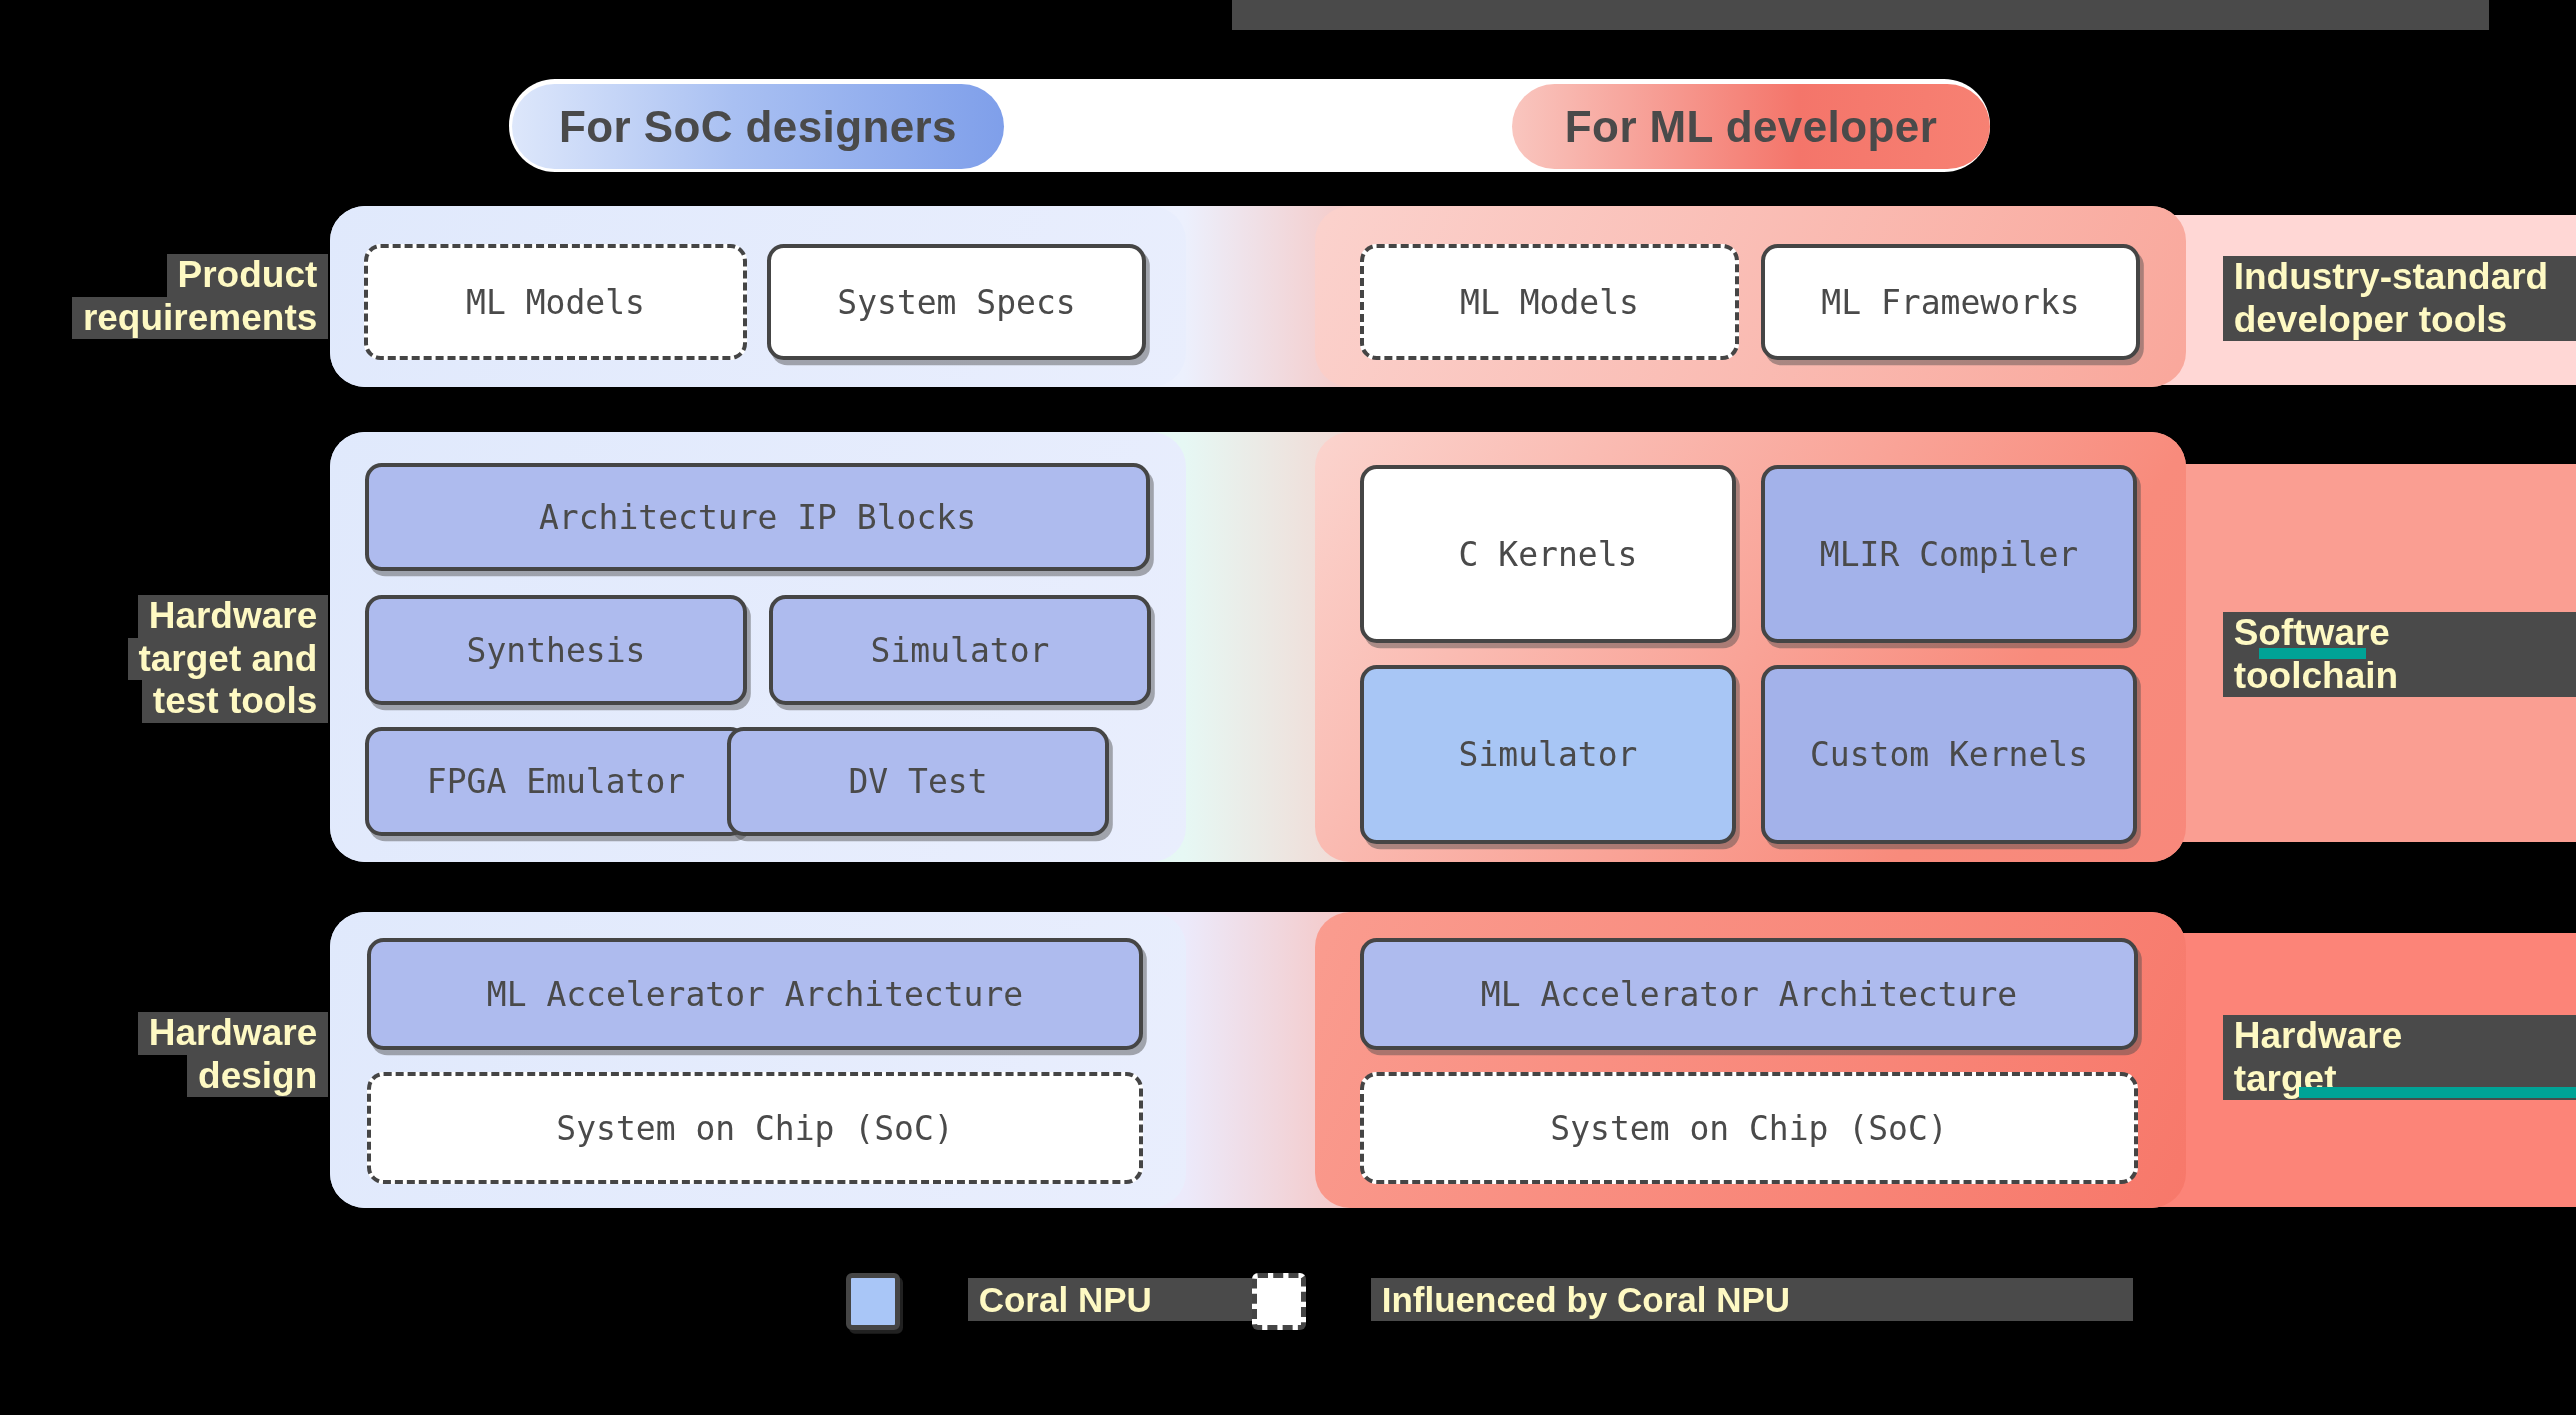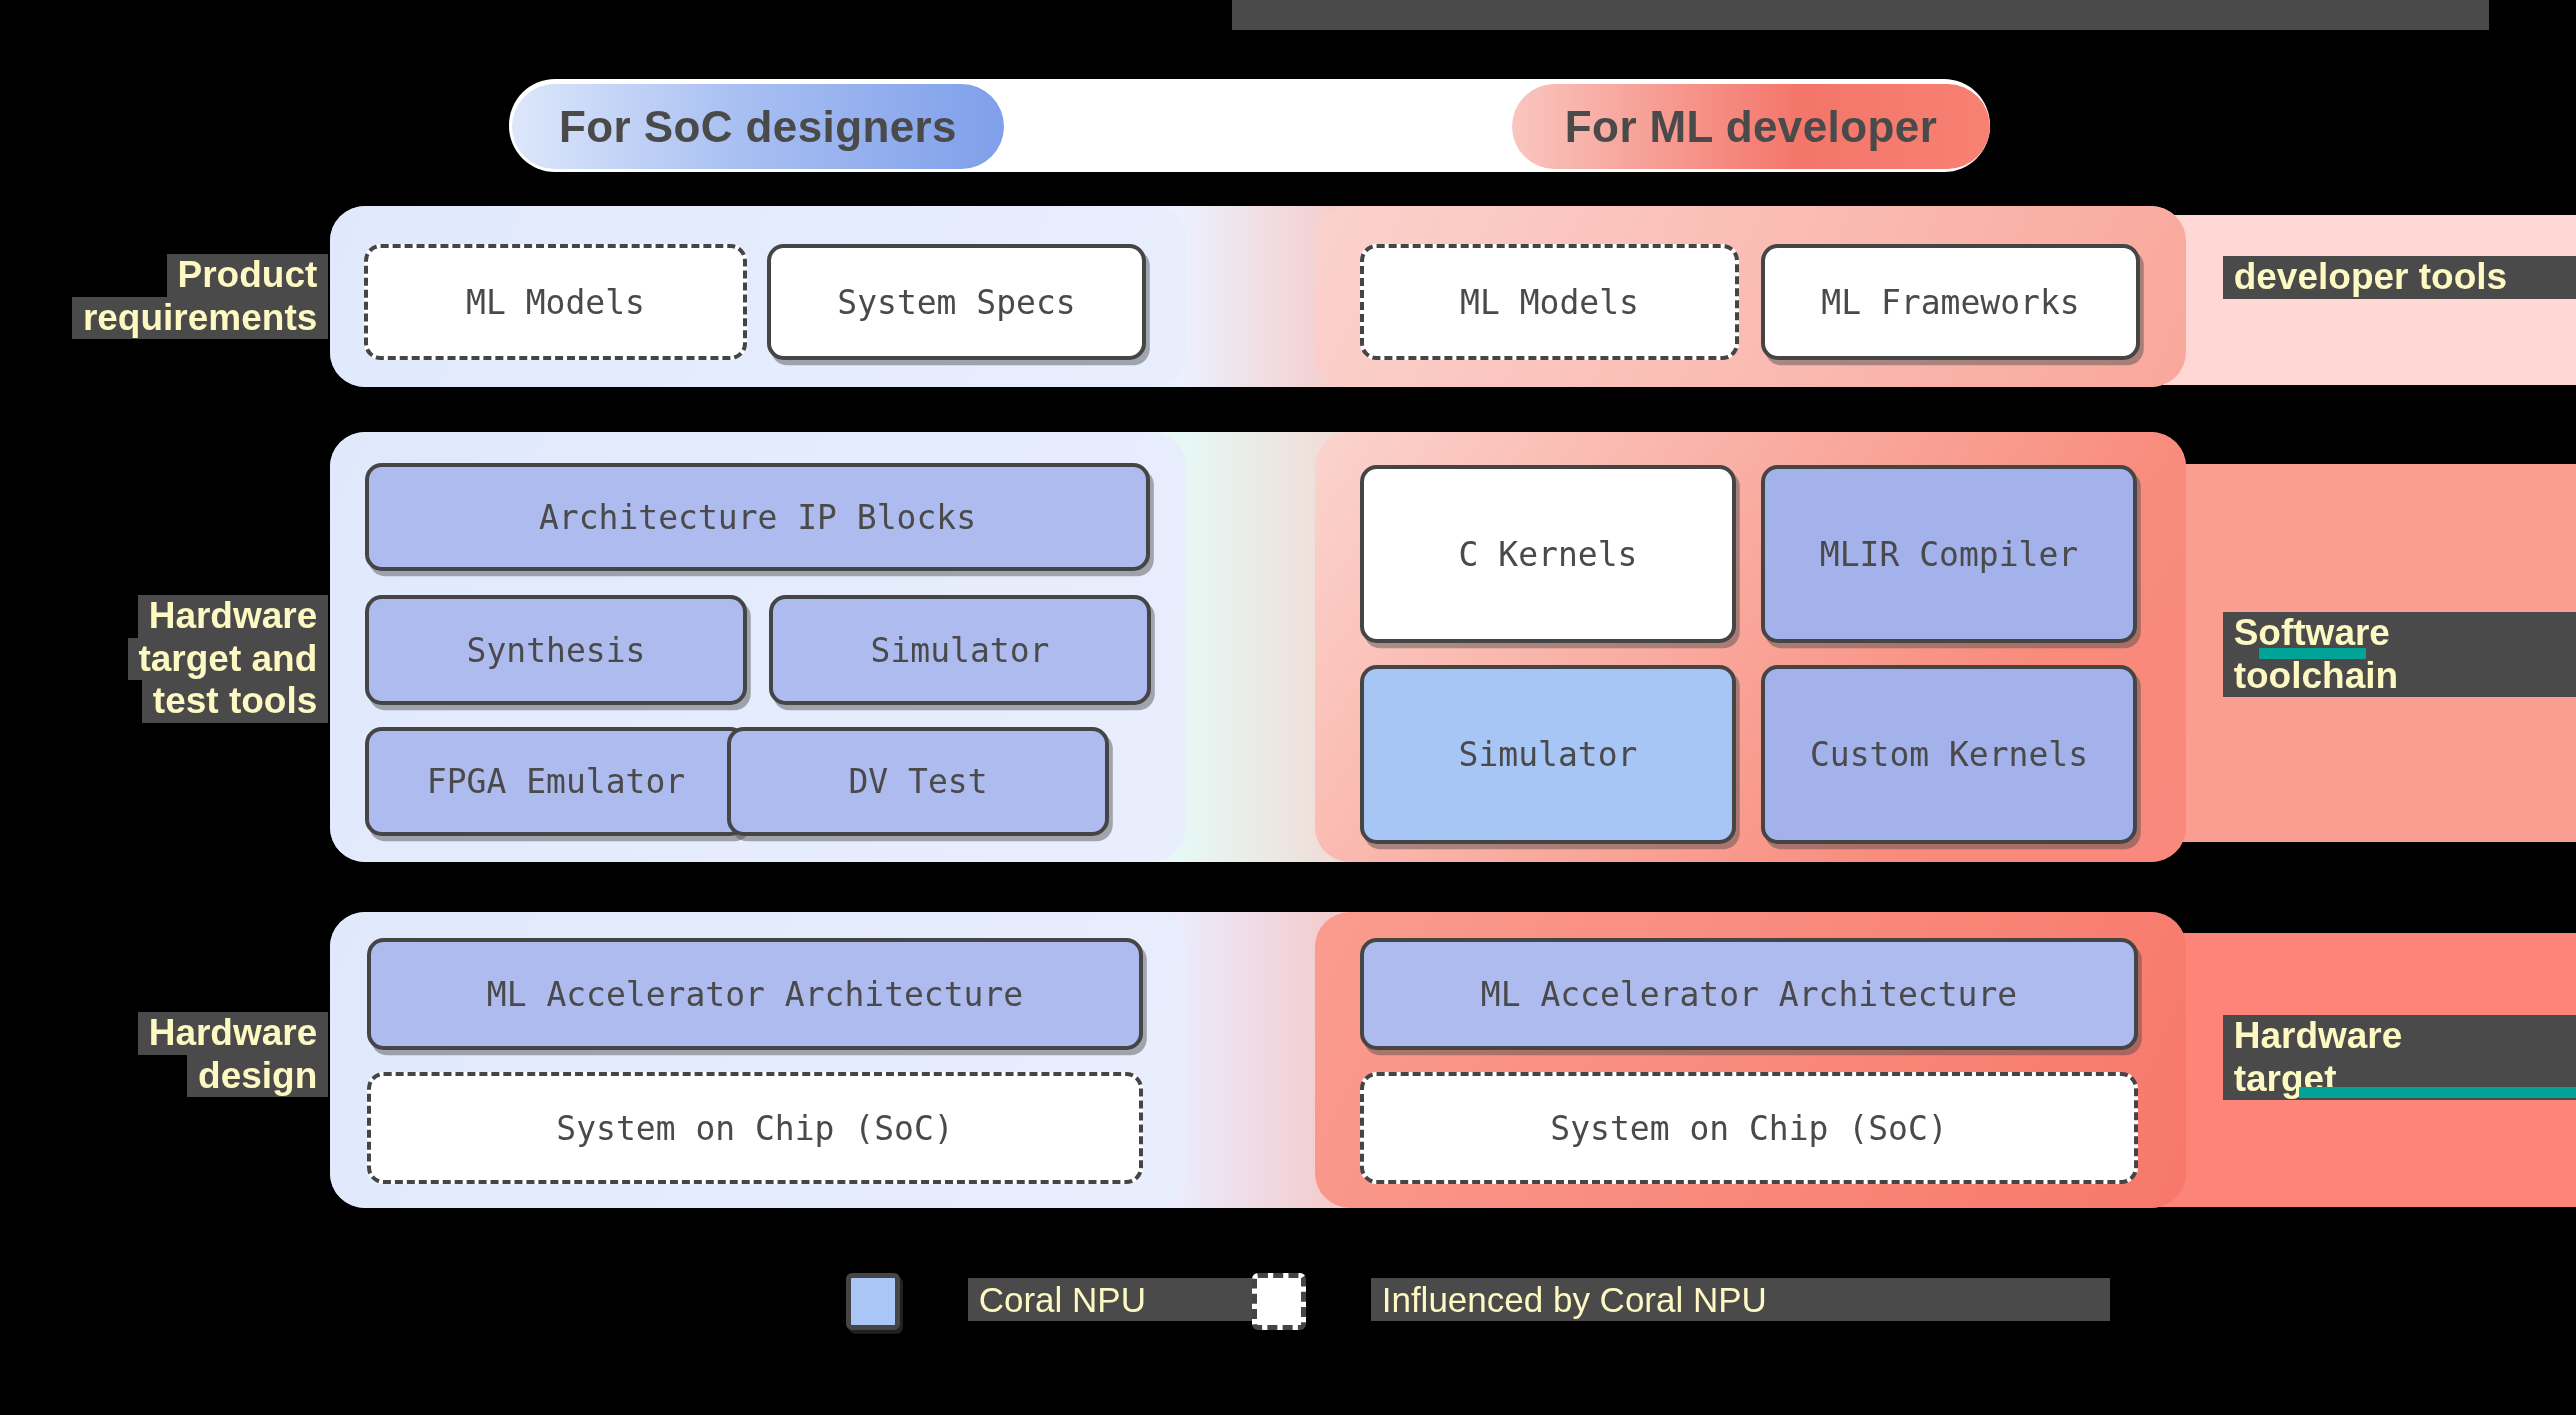--- a/index.html
+++ b/index.html
@@ -58,21 +58,21 @@
 
   .tealbar{background:#00a396;}
   .tb1{left:2259px;top:648px;width:107px;height:11.4px;}
   .tb2{left:2299px;top:1087px;width:277px;height:10.7px;}
 
   
   .swatch{top:1273px;width:44px;height:47px;border:5.3px solid #454545;border-radius:6px;
           box-shadow:3px 3.8px 0 rgba(74,74,74,0.45);}
   .swatch.coral{left:846px;background:#a9c6f7;}
   .swatch.dashed{left:1252px;background:#ffffff;border-style:dashed;box-shadow:none;}
-  .legendlabel{top:1280px;font-size:35px;font-weight:400;padding-left:24px;}
+  .legendlabel{top:1280px;font-size:35px;font-weight:700;padding-left:24px;}
   .legendlabel .hl{line-height:37px;}
   .ll1{left:944px;}
   .ll1 .hl{padding-right:122px;}
   .ll2{left:1347px;}
   .ll2 .hl{padding-right:343px;margin-top:36px;}
 </style>
 </head>
 <body>
 
 <div class="abs topbar"></div>
@@ -101,20 +101,21 @@
 </div>
 <div class="abs box white" style="left:1761px;top:244px;width:371px;height:108px;">
   <span>ML Frameworks</span>
 </div>
 
 <div class="abs sideL" style="top:254px;">
   <span class="hl">Product</span>
   <span class="hl">requirements</span>
 </div>
 <div class="abs sideR" style="top:256px;">
+  <span class="hl">Industry-standard</span>
   <span class="hl">developer tools</span>
 </div>
 
 <div class="abs band r2"></div>
 <div class="abs panel r2"></div>
 <div class="abs cont left r2"></div>
 <div class="abs cont right r2"></div>
 
 <div class="abs box blue" style="left:365px;top:463px;width:777px;height:100px;">
   <span>Architecture IP Blocks</span>

